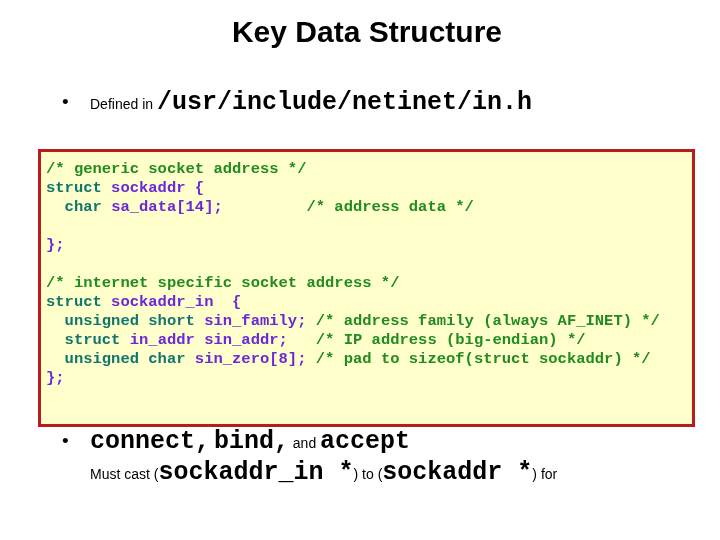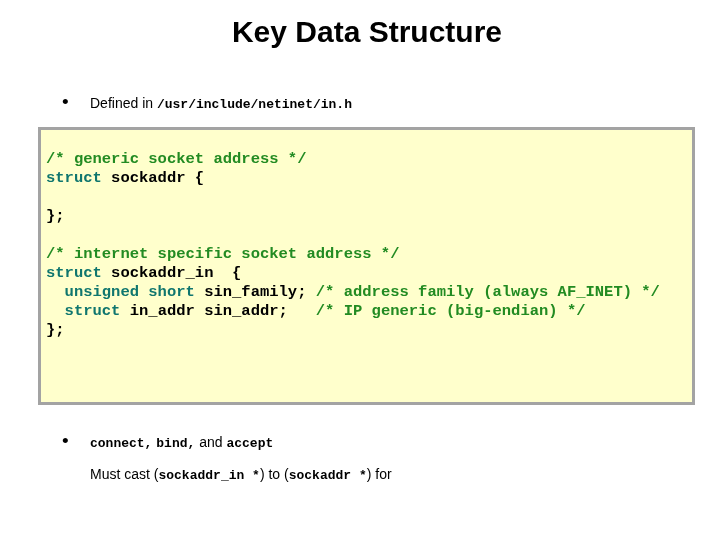--- a/index.html
+++ b/index.html
@@ -43,68 +43,70 @@
   #bullet-must-cast  { left: 62px; top: 427px; }
   .bullet-line { line-height: 30px; white-space: nowrap; }
   .seg-sans {
     font-family: "Liberation Sans", sans-serif;
     font-size: 14px;
     color: #000000;
   }
   .seg-mono {
     font-family: "Liberation Mono", monospace;
     font-weight: bold;
-    font-size: 13px;
+    font-size: 25px;
     color: #000000;
   }
   .code-box {
     position: absolute;
     left: 38px;
-    top: 127px;
+    top: 149px;
     width: 657px;
     height: 278px;
     background: #FFFFCC;
-    border: 3px solid #a3a3a3;
-    padding: 20px 5px;
+    border: 3px solid #b91c1c;
+    padding: 8px 5px;
     overflow: hidden;
   }
   .code-line {
     font-family: "Liberation Mono", monospace;
     font-weight: bold;
     font-size: 15.5px;
     line-height: 19px;
     white-space: pre;
   }
   .tok-keyword { color: #0f766e; }
   .tok-comment { color: #228B22; }
-  .tok-plain   { color: #000000; }
+  .tok-plain   { color: #6d28d9; }
 </style>
 </head>
 <body>
 
 <div class="slide">
 
   <div class="slide-title">Key Data Structure</div>
 
   <div class="bullet" id="bullet-defined-in">
     <span class="bullet-dot">•</span>
     <span class="bullet-line"><span class="seg-sans">Defined in </span><span class="seg-mono">/usr/include/netinet/in.h</span></span>
   </div>
 
   <div class="code-box">
     <div>
         <div class="code-line"><span class="tok-comment">/* generic socket address */</span></div>
         <div class="code-line"><span class="tok-keyword">struct</span><span class="tok-plain"> sockaddr {</span></div>
+        <div class="code-line"><span class="tok-plain">  </span><span class="tok-keyword">char</span><span class="tok-plain"> sa_data[14];         </span><span class="tok-comment">/* address data */</span></div>
         <div class="code-line">&nbsp;</div>
         <div class="code-line"><span class="tok-plain">};</span></div>
         <div class="code-line">&nbsp;</div>
         <div class="code-line"><span class="tok-comment">/* internet specific socket address */</span></div>
         <div class="code-line"><span class="tok-keyword">struct</span><span class="tok-plain"> sockaddr_in  {</span></div>
         <div class="code-line"><span class="tok-plain">  </span><span class="tok-keyword">unsigned short</span><span class="tok-plain"> sin_family; </span><span class="tok-comment">/* address family (always AF_INET) */</span></div>
-        <div class="code-line"><span class="tok-plain">  </span><span class="tok-keyword">struct</span><span class="tok-plain"> in_addr sin_addr;   </span><span class="tok-comment">/* IP generic (big-endian) */</span></div>
+        <div class="code-line"><span class="tok-plain">  </span><span class="tok-keyword">struct</span><span class="tok-plain"> in_addr sin_addr;   </span><span class="tok-comment">/* IP address (big-endian) */</span></div>
+        <div class="code-line"><span class="tok-plain">  </span><span class="tok-keyword">unsigned char</span><span class="tok-plain"> sin_zero[8]; </span><span class="tok-comment">/* pad to sizeof(struct sockaddr) */</span></div>
         <div class="code-line"><span class="tok-plain">};</span></div>
       </div>
   </div>
 
   <div class="bullet" id="bullet-must-cast">
     <span class="bullet-dot">•</span>
     <div>
       <div class="bullet-line"><span class="seg-mono">connect,</span><span class="seg-sans"> </span><span class="seg-mono">bind,</span><span class="seg-sans"> and </span><span class="seg-mono">accept</span></div>
       <div class="bullet-line"><span class="seg-sans">Must cast (</span><span class="seg-mono">sockaddr_in *</span><span class="seg-sans">) to (</span><span class="seg-mono">sockaddr *</span><span class="seg-sans">) for</span></div>
     </div>

